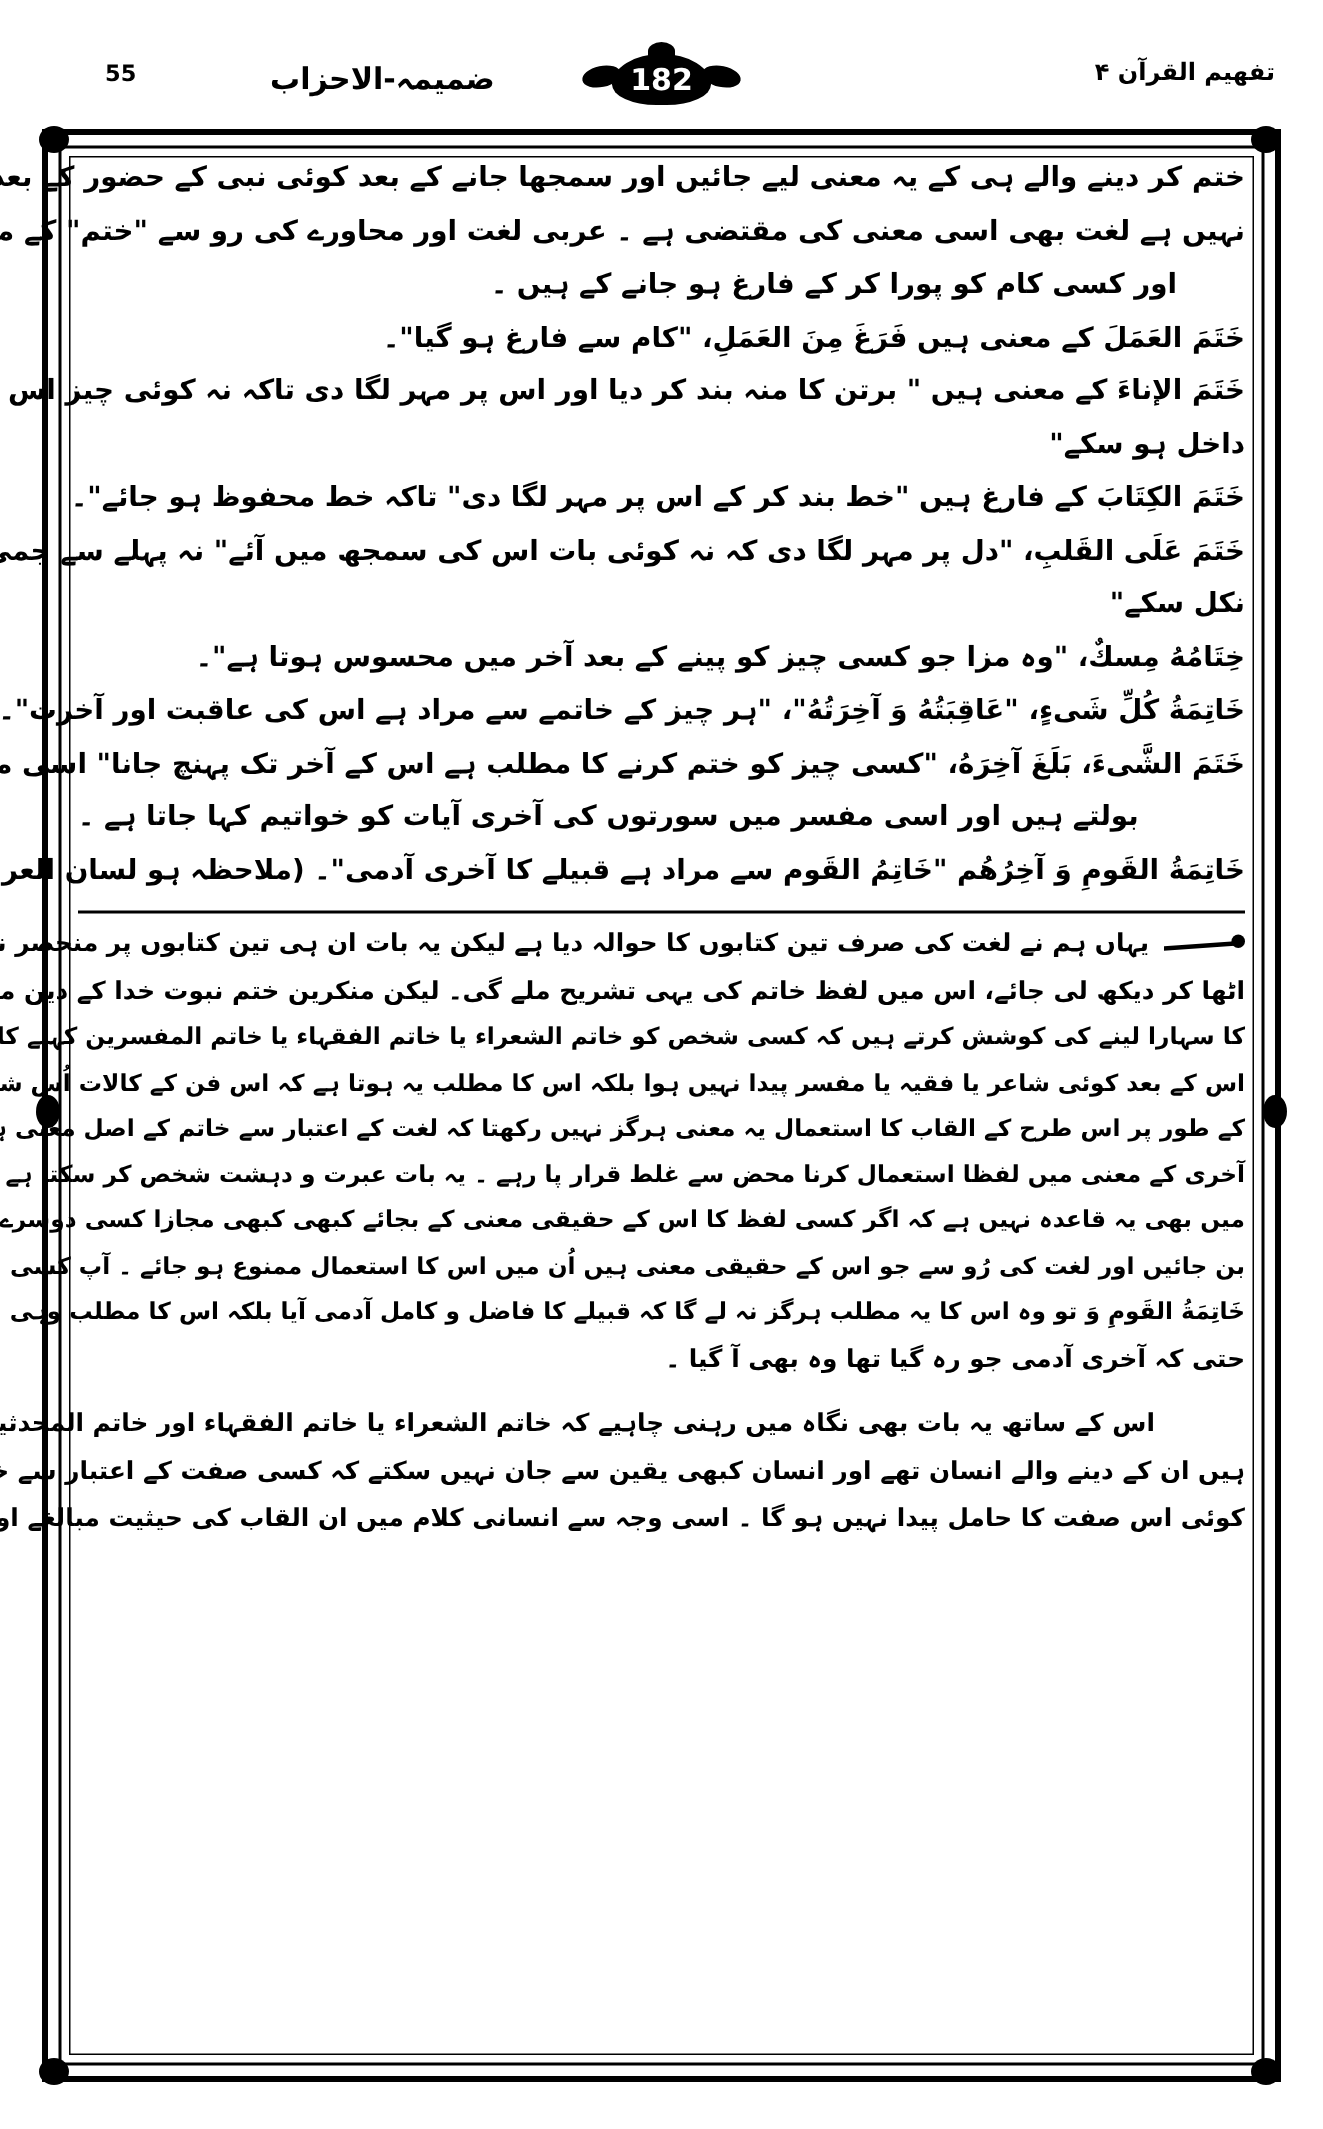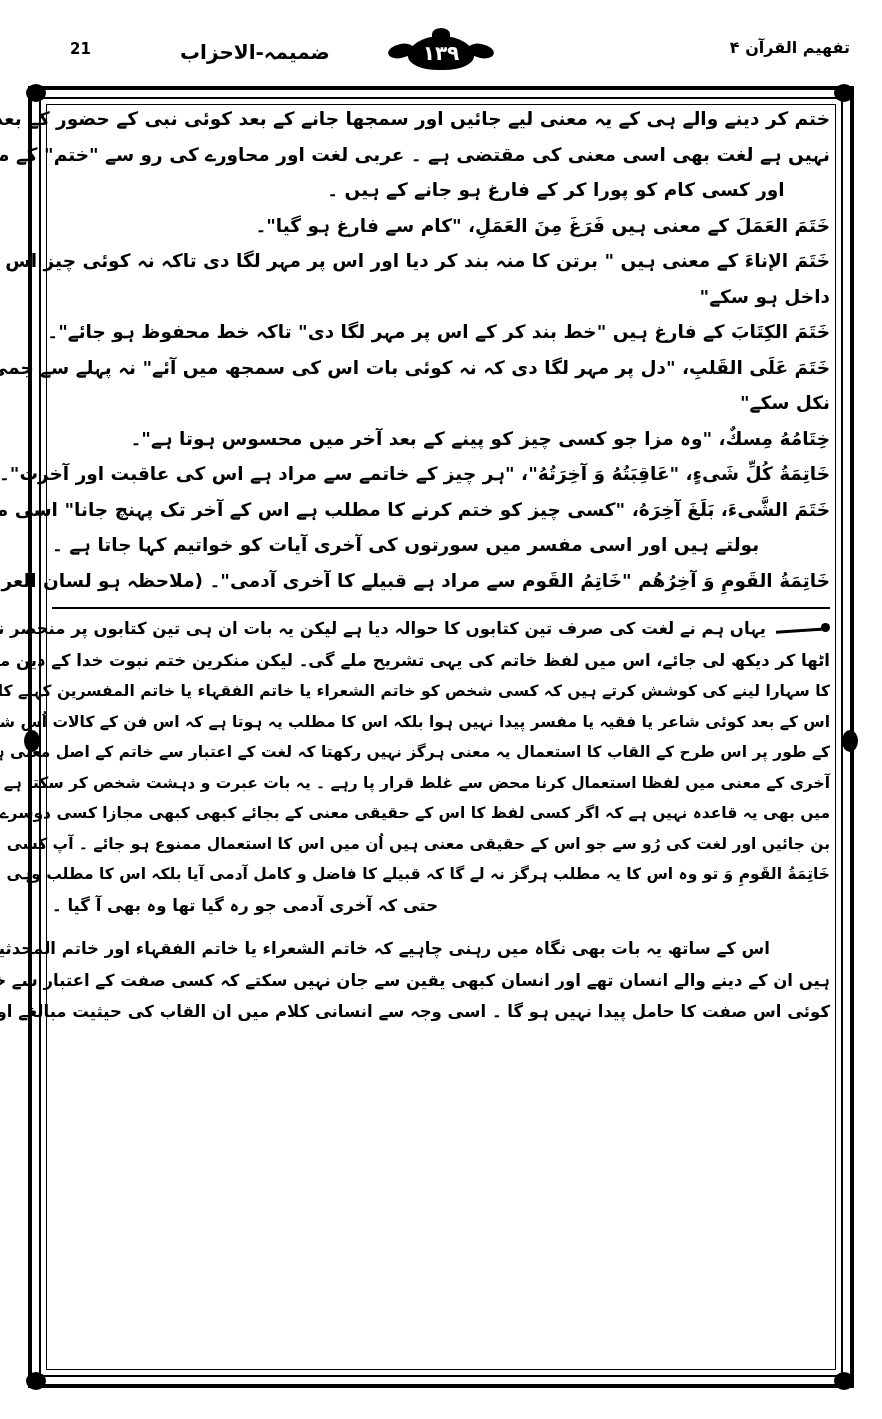--- a/index.html
+++ b/index.html
@@ -243,28 +243,28 @@
   }
 </style>
 </head>
 <body>
 
 <div class="page">
 
   <div class="header">
     <div class="hdr-right">تفهيم القرآن ۴</div>
     <div class="hdr-left-surah">ضميمہ-الاحزاب</div>
-    <div class="hdr-left-num">21</div>
+    <div class="hdr-left-num">55</div>
 
     <div class="page-num-orn">
       <div class="orn-wing l"></div>
       <div class="orn-wing r"></div>
       <div class="orn-top"></div>
       <div class="orn-body"></div>
-      <div class="orn-num">۱۳۹</div>
+      <div class="orn-num">182</div>
     </div>
   </div>
 
   <div class="frame-outer">
     <div class="frame-mid"></div>
     <div class="frame-inner"></div>
     <div class="corner tl"></div>
     <div class="corner tr"></div>
     <div class="corner bl"></div>
     <div class="corner br"></div>
@@ -300,21 +300,21 @@
       </div>
       <div class="line first">یہاں ہم نے لغت کی صرف تین کتابوں کا حوالہ دیا ہے لیکن یہ بات ان ہی تین کتابوں پر منحصر نہیں ہے ۔ عربی زبان کی کوئی معتبر لغت</div>
       <div class="line">اٹھا کر دیکھ لی جائے، اس میں لفظ خاتم کی یہی تشریح ملے گی۔ لیکن منکرین ختم نبوت خدا کے دین میں لقب لگانے کے لیے لغت کے جو ڈگر اثبات</div>
       <div class="line" style="font-size:15.5px;">کا سہارا لینے کی کوشش کرتے ہیں کہ کسی شخص کو خاتم الشعراء یا خاتم الفقہاء یا خاتم المفسرین کہنے کا مطلب یہ نہیں ہوتا کہ جس شخص کو یہ لقب دیا گیا ہے</div>
       <div class="line" style="font-size:15.5px;">اس کے بعد کوئی شاعر یا فقیہ یا مفسر پیدا نہیں ہوا بلکہ اس کا مطلب یہ ہوتا ہے کہ اس فن کے کالات اُس شخص پر ختم ہو گئے ۔ حالانکہ یہ بات</div>
       <div class="line" style="font-size:15.5px;">کے طور پر اس طرح کے القاب کا استعمال یہ معنی ہرگز نہیں رکھتا کہ لغت کے اعتبار سے خاتم کے اصل معنی ہی کامل یا افضل کے ہو جائیں اور</div>
       <div class="line" style="font-size:15.5px;">آخری کے معنی میں لفظا استعمال کرنا محض سے غلط قرار پا رہے ۔ یہ بات عبرت و دہشت شخص کر سکتا ہے جو زبان کے قواعد سے اور لغت ہو کسی زبان</div>
       <div class="line" style="font-size:15.5px;">میں بھی یہ قاعدہ نہیں ہے کہ اگر کسی لفظ کا اس کے حقیقی معنی کے بجائے کبھی کبھی مجازا کسی دوسرے معنی میں بولا جائے تو وہی معنی اس کے اصل معنی</div>
       <div class="line" style="font-size:15.5px;">بن جائیں اور لغت کی رُو سے جو اس کے حقیقی معنی ہیں اُن میں اس کا استعمال ممنوع ہو جائے ۔ آپ کسی عرب کے سامنے جب کہیں گے کہ جاءَ</div>
       <div class="line" style="font-size:15.5px;">خَاتِمَةُ القَومِ وَ تو وہ اس کا یہ مطلب ہرگز نہ لے گا کہ قبیلے کا فاضل و کامل آدمی آیا بلکہ اس کا مطلب وہی سے گا کہ پورا کر لیا قبیلہ آ گیا ہے</div>
-      <div class="line" style="text-align:left;">حتی کہ آخری آدمی جو رہ گیا تھا وہ بھی آ گیا ۔</div>
+      <div class="line" style="text-align:right;">حتی کہ آخری آدمی جو رہ گیا تھا وہ بھی آ گیا ۔</div>
     </div>
 
     <div class="para-gap"></div>
 
     <div class="block sec-note2">
       <div class="line" style="padding-right:60px;">اس کے ساتھ یہ بات بھی نگاہ میں رہنی چاہیے کہ خاتم الشعراء یا خاتم الفقہاء اور خاتم المحدثین وغیرہ القاب جو بعض لوگوں کو دیے گئے</div>
       <div class="line">ہیں ان کے دینے والے انسان تھے اور انسان کبھی یقین سے جان نہیں سکتے کہ کسی صفت کے اعتبار سے خاتم کہہ رہا ہے اس کے بعد پھر</div>
       <div class="line">کوئی اس صفت کا حامل پیدا نہیں ہو گا ۔ اسی وجہ سے انسانی کلام میں ان القاب کی حیثیت مبالغے اور اعتراف کمال سے زیادہ کچھ نہیں ہوتی</div>
     </div>
 

